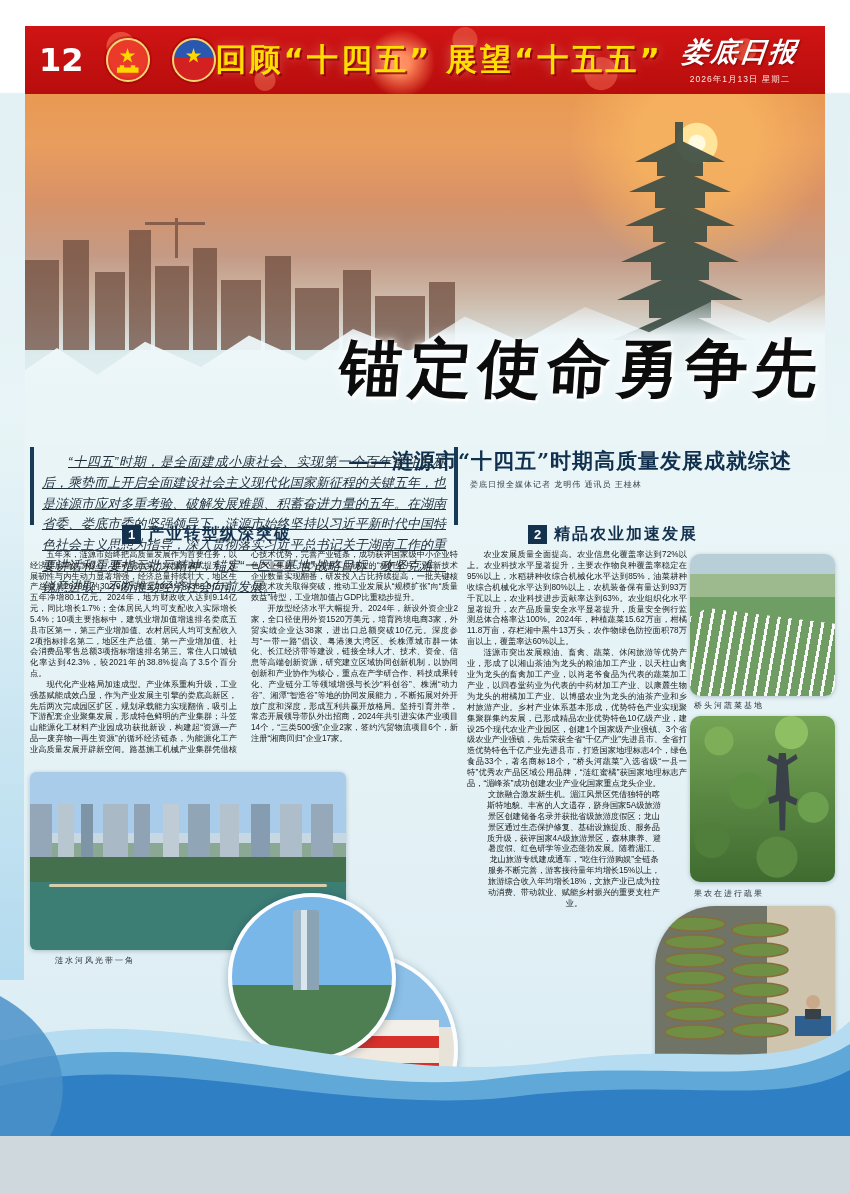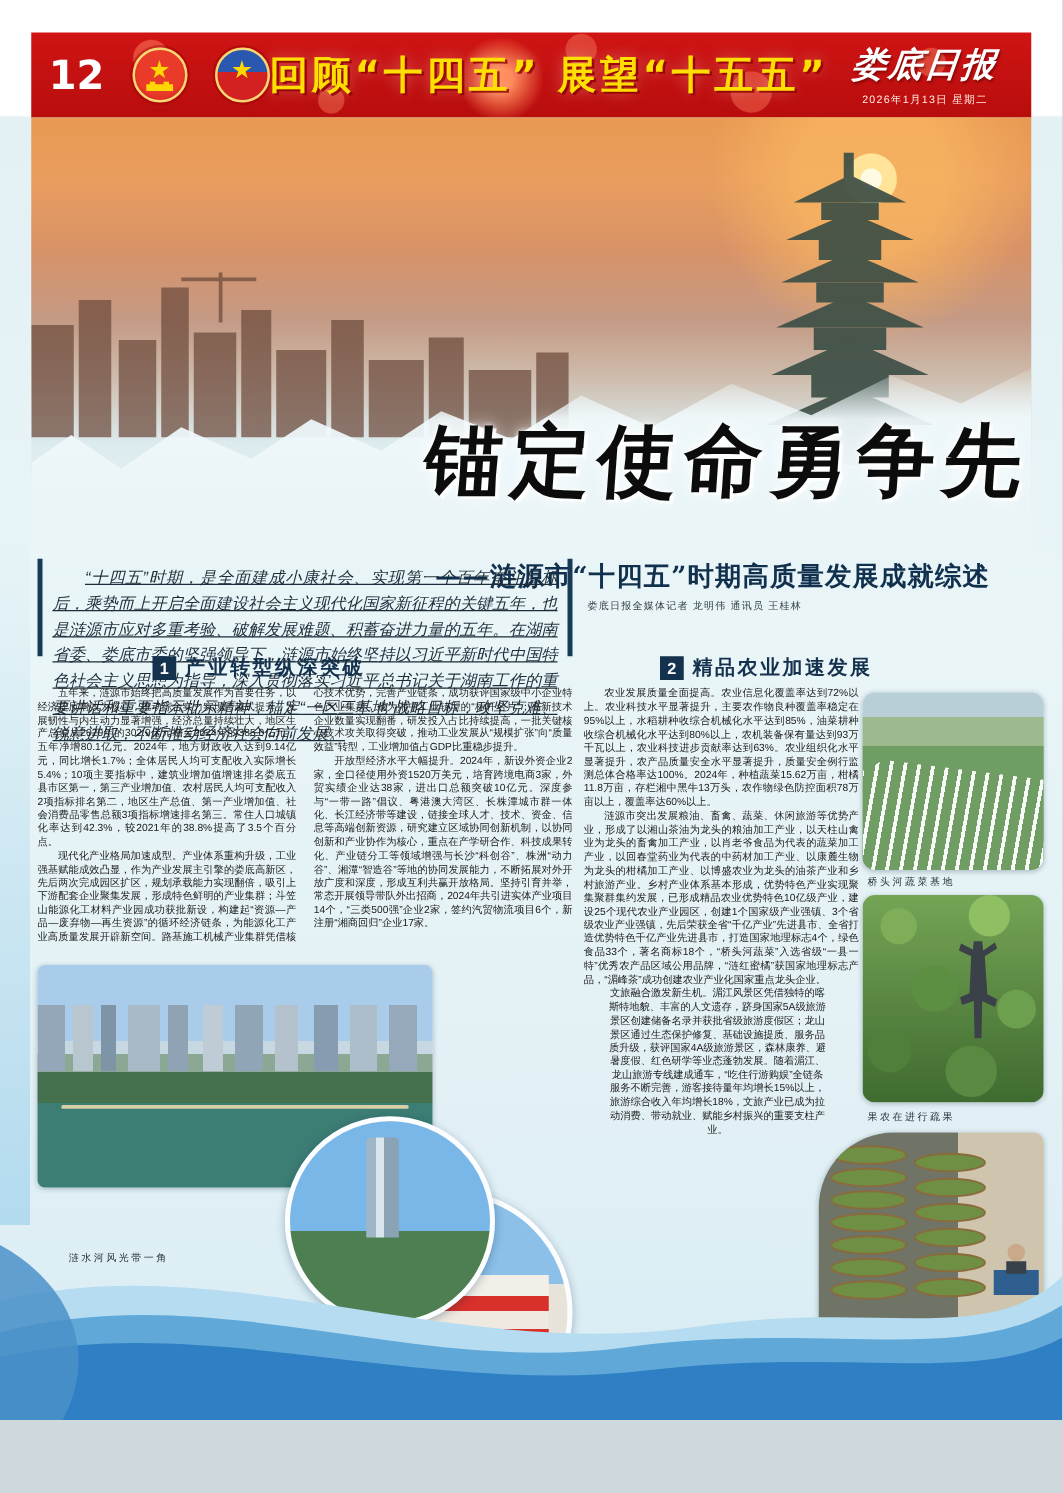--- a/index.html
+++ b/index.html
@@ -117,21 +117,21 @@
       radial-gradient(circle at 40% 45%, #5d8f43 0 18px, transparent 19px),
       radial-gradient(circle at 85% 55%, #6da04e 0 15px, transparent 16px),
       radial-gradient(circle at 15% 75%, #4f7f3a 0 17px, transparent 18px),
       radial-gradient(circle at 60% 85%, #5a8a41 0 20px, transparent 21px),
       linear-gradient(180deg,#74a455,#3f6b30);}
   .orchard-photo .figure{ position:absolute; left:52%; top:22%; width:34px; height:78px;
     background:#3a4148; clip-path:polygon(40% 0,60% 0,62% 10%,90% 2%,95% 8%,66% 16%,72% 55%,95% 60%,90% 68%,60% 62%,58% 100%,42% 100%,40% 62%,12% 66%,8% 58%,30% 54%,34% 16%,5% 10%,10% 3%,38% 9%);}
   .tea-photo{ left:655px; top:906px; width:180px; height:158px; border-radius:60px 8px 8px 8px;
     background:linear-gradient(90deg,#6f7466 0 62%, #cfc4ae 62% 100%);}
   .caption{ position:absolute; font-size:8px; color:#2a3138; letter-spacing:2px;}
-  .cap-river{ left:55px; top:1001px; }
+  .cap-river{ left:55px; top:955px; }
   .cap-farm{ left:694px; top:700px; }
   .cap-orchard{ left:694px; top:888px; }
   .cap-tea{ left:700px; top:1071px; }
   .circle-photo{ position:absolute; border-radius:50%; border:4px solid #fbfdfe; overflow:hidden;
     box-shadow:0 2px 8px rgba(0,40,70,.3);}
   .circleA{ left:228px; top:893px; width:168px; height:168px;
     background:linear-gradient(180deg,#79b7e8 0 55%,#4d7f52 55% 100%); z-index:3;}
   .circleA .tower{ position:absolute; left:38%; top:8%; width:26px; height:80px;
     background:linear-gradient(90deg,#9fb6c6 0 30%,#d9e6ee 30% 55%,#8aa3b5 55% 100%); border-radius:3px 3px 0 0;}
   .circleB{ left:262px; top:952px; width:196px; height:196px;

